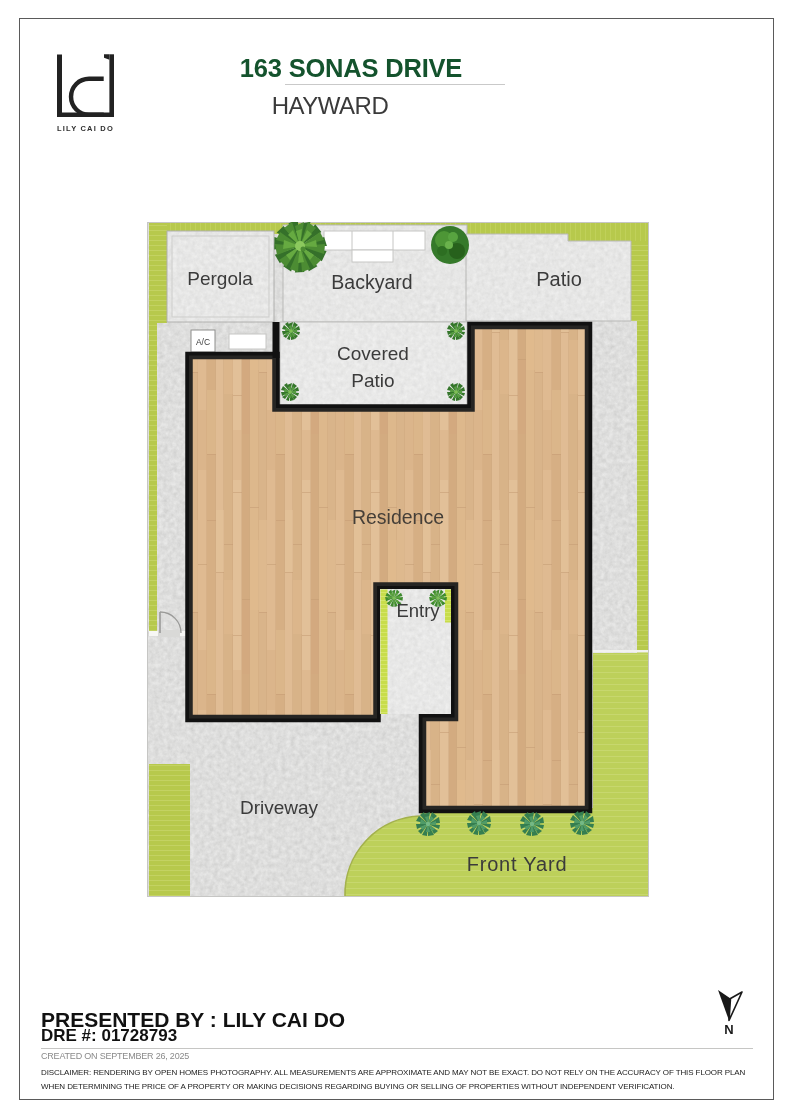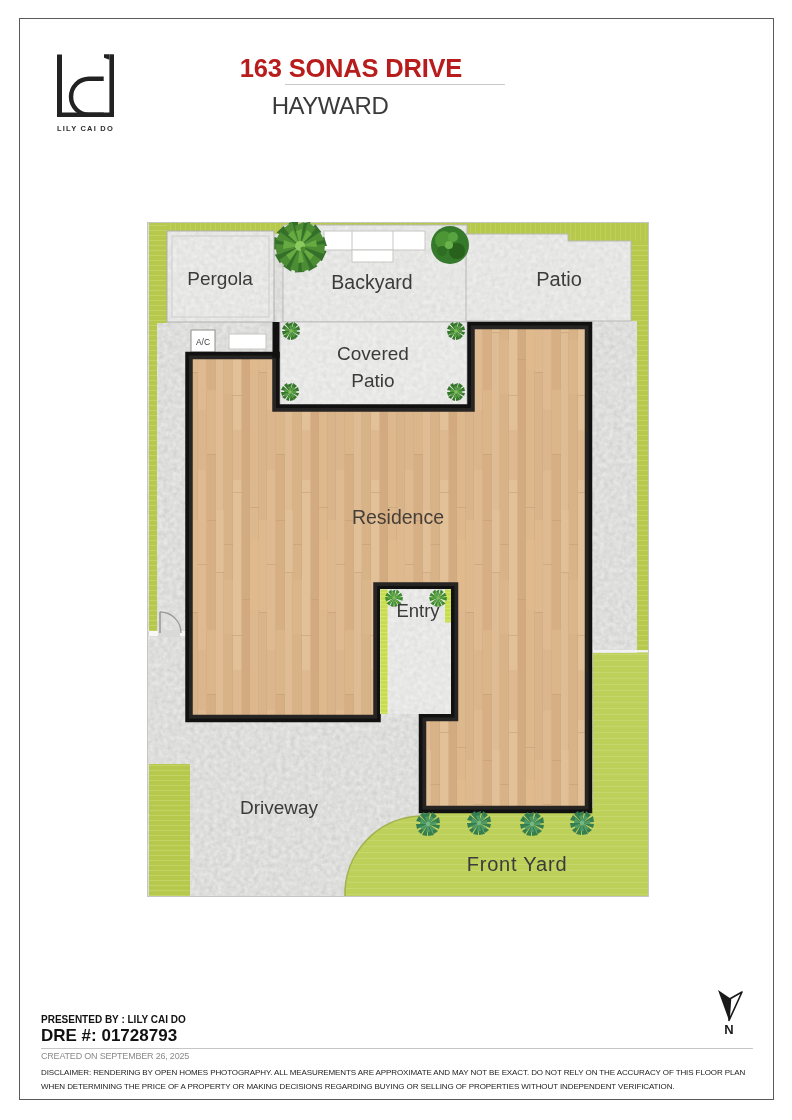--- a/index.html
+++ b/index.html
@@ -19,21 +19,21 @@
   <rect x="7" y="64.5" width="53.6" height="4.5" fill="#222"></rect>
 
   <path d="M53.7,28.5 L39,28.5 A20.2,20.2 0 0 0 39,68.9 L53.7,68.9 L53.7,64.5 L39,64.5 A15.7,15.7 0 0 1 39,33 L53.7,33 Z" fill="#222"></path>
 
   <rect x="59.4" y="6.3" width="4.6" height="62.7" fill="#222"></rect>
   <polygon points="54,6.3 59.4,6.3 59.4,11.7 54,9.8" fill="#222"></polygon>
 
   <text x="7" y="83" font-size="7.5" font-weight="bold" letter-spacing="1.2" fill="#2e2e2e">LILY CAI DO</text>
 </svg>
 
-<div class="abs" style="left:0;top:56px;width:702px;text-align:center;font-size:25.5px;font-weight:bold;color:#b91c1c;letter-spacing:-0.2px;line-height:25px;">163 SONAS DRIVE</div>
+<div class="abs" style="left:0;top:56px;width:702px;text-align:center;font-size:25.5px;font-weight:bold;color:#14532d;letter-spacing:-0.2px;line-height:25px;">163 SONAS DRIVE</div>
 
 <div class="abs" style="left:285px;top:84px;width:220px;border-top:1px solid #c9c9c9;"></div>
 
 <div class="abs" style="left:0;top:94px;width:660px;text-align:center;font-size:24px;color:#3a3a3a;letter-spacing:-0.5px;line-height:23px;">HAYWARD</div>
 
 <svg class="abs" style="left:147px;top:222px;" width="502" height="675" viewBox="147 222 502 675">
   <defs>
     <pattern id="grass" width="8" height="5" patternUnits="userSpaceOnUse">
       <rect width="8" height="5" fill="#b7c94c"></rect>
       <rect width="8" height="1" fill="#c3d262"></rect>
@@ -340,21 +340,21 @@
 
   <text x="398" y="524" text-anchor="middle" font-size="19.5" fill="#453f38">Residence</text>
 
   <text x="418" y="617" text-anchor="middle" font-size="18.5" fill="#3b3b3b">Entry</text>
 
   <text x="279" y="814" text-anchor="middle" font-size="19" fill="#3b3b3b">Driveway</text>
 
   <text x="517" y="871" text-anchor="middle" font-size="20" letter-spacing="0.8" fill="#3b3b3b">Front Yard</text>
 </svg>
 
-<div class="abs" style="left:41px;top:1012px;font-size:10px;font-weight:bold;color:#111;line-height:15px;">PRESENTED BY : LILY CAI DO</div>
+<div class="abs" style="left:41px;top:1012px;font-size:21px;font-weight:bold;color:#111;line-height:15px;">PRESENTED BY : LILY CAI DO</div>
 
 <div class="abs" style="left:41px;top:1030px;font-size:17px;font-weight:bold;color:#111;line-height:12px;">DRE #: 01728793</div>
 
 <div class="abs" style="left:41px;top:1048px;width:712px;border-top:1px solid #c6c6c4;"></div>
 
 <div class="abs" style="left:41px;top:1052px;font-size:9px;color:#8a8a8a;letter-spacing:-0.2px;line-height:9px;">CREATED ON SEPTEMBER 26, 2025</div>
 
 <div class="abs" style="left:41px;top:1066px;font-size:8px;color:#1a1a1a;line-height:14px;letter-spacing:-0.1px;white-space:nowrap;">DISCLAIMER: RENDERING BY OPEN HOMES PHOTOGRAPHY. ALL MEASUREMENTS ARE APPROXIMATE AND MAY NOT BE EXACT. DO NOT RELY ON THE ACCURACY OF THIS FLOOR PLAN<br>WHEN DETERMINING THE PRICE OF A PROPERTY OR MAKING DECISIONS REGARDING BUYING OR SELLING OF PROPERTIES WITHOUT INDEPENDENT VERIFICATION.</div>
 
 <svg class="abs" style="left:705px;top:982px;" width="50" height="58" viewBox="0 0 50 58">

